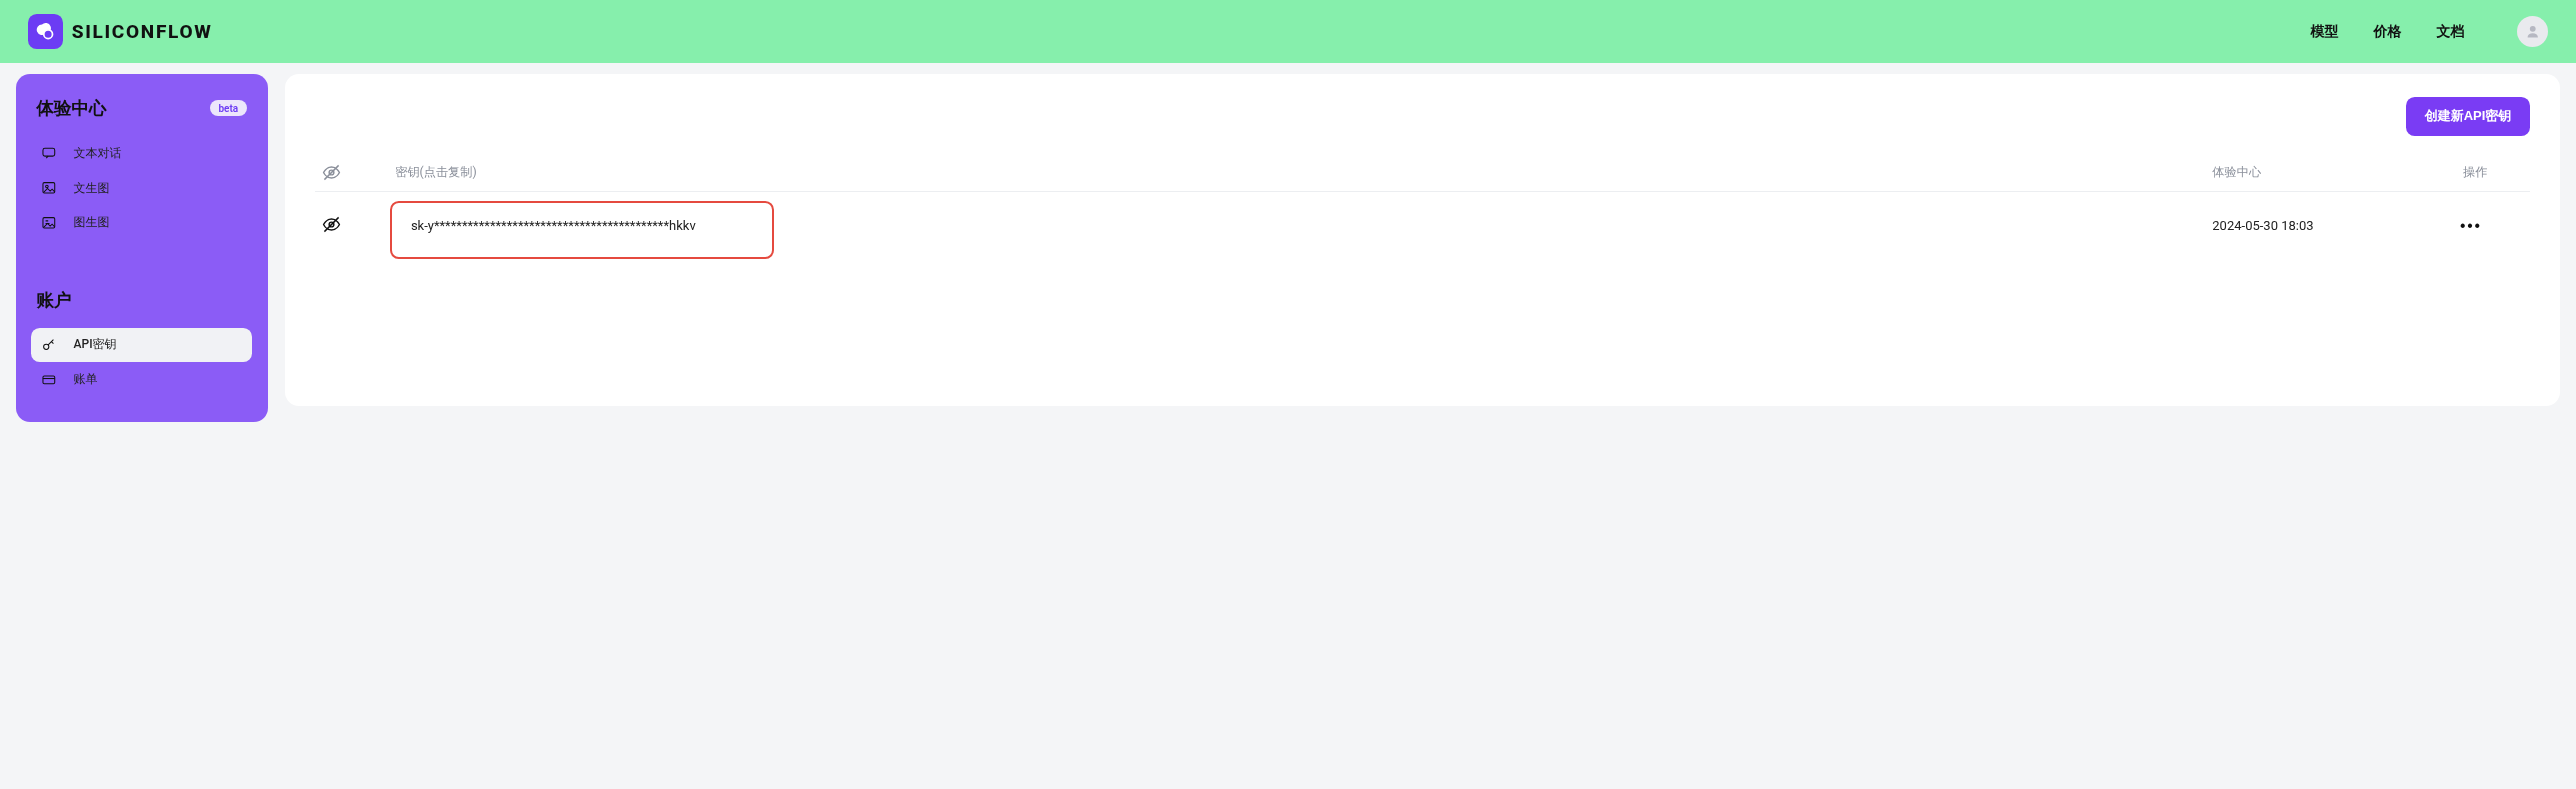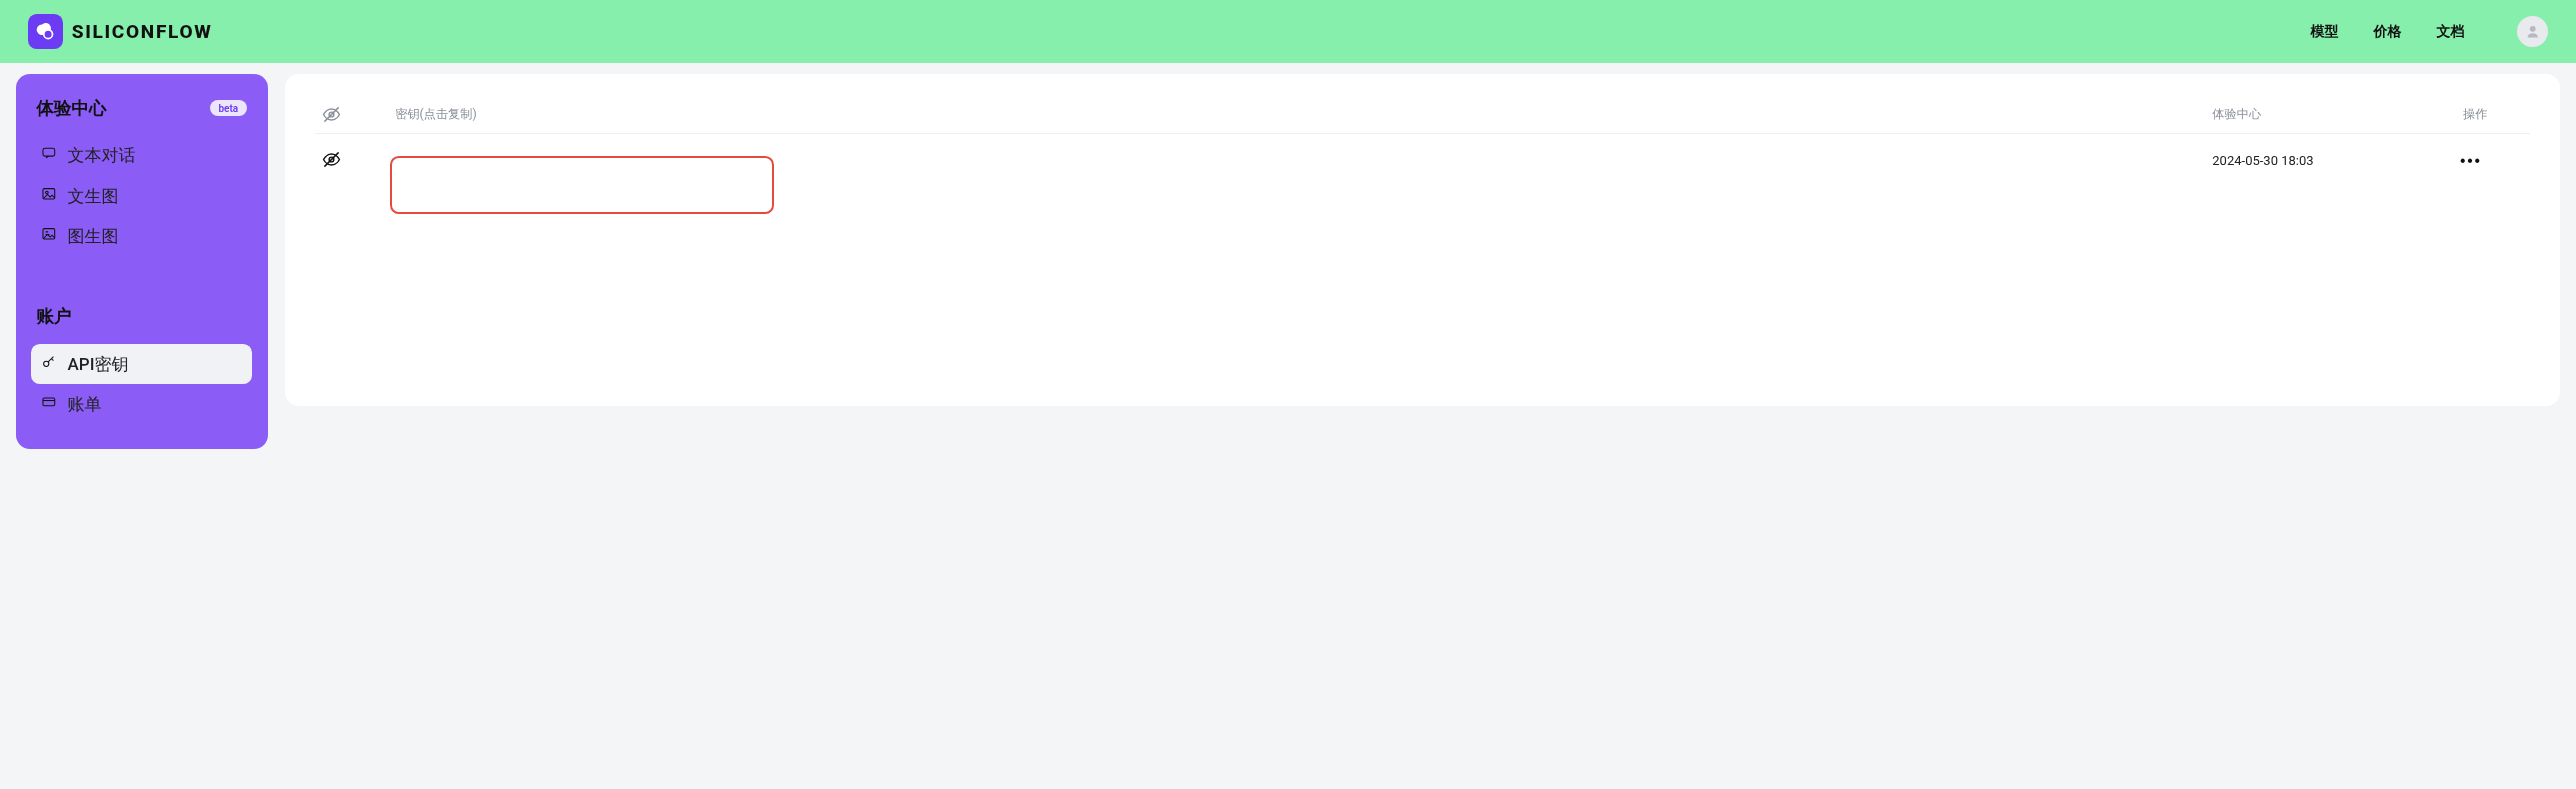--- a/index.html
+++ b/index.html
@@ -96,26 +96,26 @@
   .badge-beta {
     background: #ece6fb;
     color: #6c3cf4;
     font-size: 10px;
     font-weight: 600;
     padding: 2.6px 8.7px;
     border-radius: 8.7px;
   }
   .side-item {
     display: flex;
-    align-items: flex-start;
-    gap: 10px;
+    align-items: center;
+    gap: 16px;
     padding: 8.7px 8.7px;
     border-radius: 8.7px;
     cursor: pointer;
-    font-size: 17px;
+    font-size: 12px;
     color: #222;
     font-weight: 500;
   }
   .side-item.active {
     background: #f1f2f5;
   }
   .side-item .icon {
     width: 17.5px;
     height: 17.5px;
     display: flex;
@@ -301,20 +301,23 @@
         <svg viewBox="0 0 24 24">
             <rect x="3" y="6" width="18" height="12" rx="2"></rect>
             <path d="M3 10h18"></path>
           </svg>
       </span>
       <span>账单</span>
     </div>
   </aside>
 
   <main class="main">
+    <div class="main-top">
+      <button class="btn-primary">创建新API密钥</button>
+    </div>
 
     <div class="table">
       <div class="thead">
         <div class="eye-header">
           <svg viewBox="0 0 24 24">
             <path d="M2 12s3.5-7 10-7 10 7 10 7-3.5 7-10 7S2 12 2 12z"></path>
             <circle cx="12" cy="12" r="3"></circle>
             <line x1="3" y1="21" x2="21" y2="3"></line>
           </svg>
         </div>
@@ -327,20 +330,21 @@
         <div class="eye-cell">
           <button style="background:none;border:none;cursor:pointer;padding:0">
             <svg viewBox="0 0 24 24">
               <path d="M2 12s3.5-7 10-7 10 7 10 7-3.5 7-10 7S2 12 2 12z"></path>
               <circle cx="12" cy="12" r="3"></circle>
               <line x1="3" y1="21" x2="21" y2="3"></line>
             </svg>
           </button>
         </div>
         <div class="key-cell-wrap">
+          <span class="key-cell">sk-y******************************************hkkv</span>
           <div class="highlight-box"></div>
         </div>
         <div class="created-cell">2024-05-30 18:03</div>
         <div class="action-cell">
           <button class="dots-btn">
             <span>•••</span>
           </button>
         </div>
       </div>
     </div>

